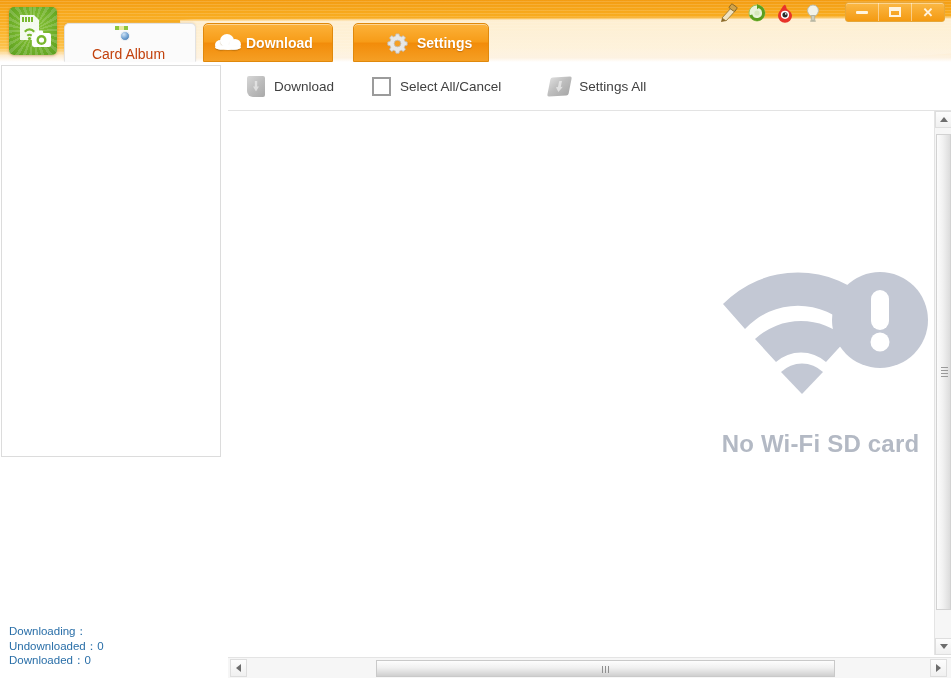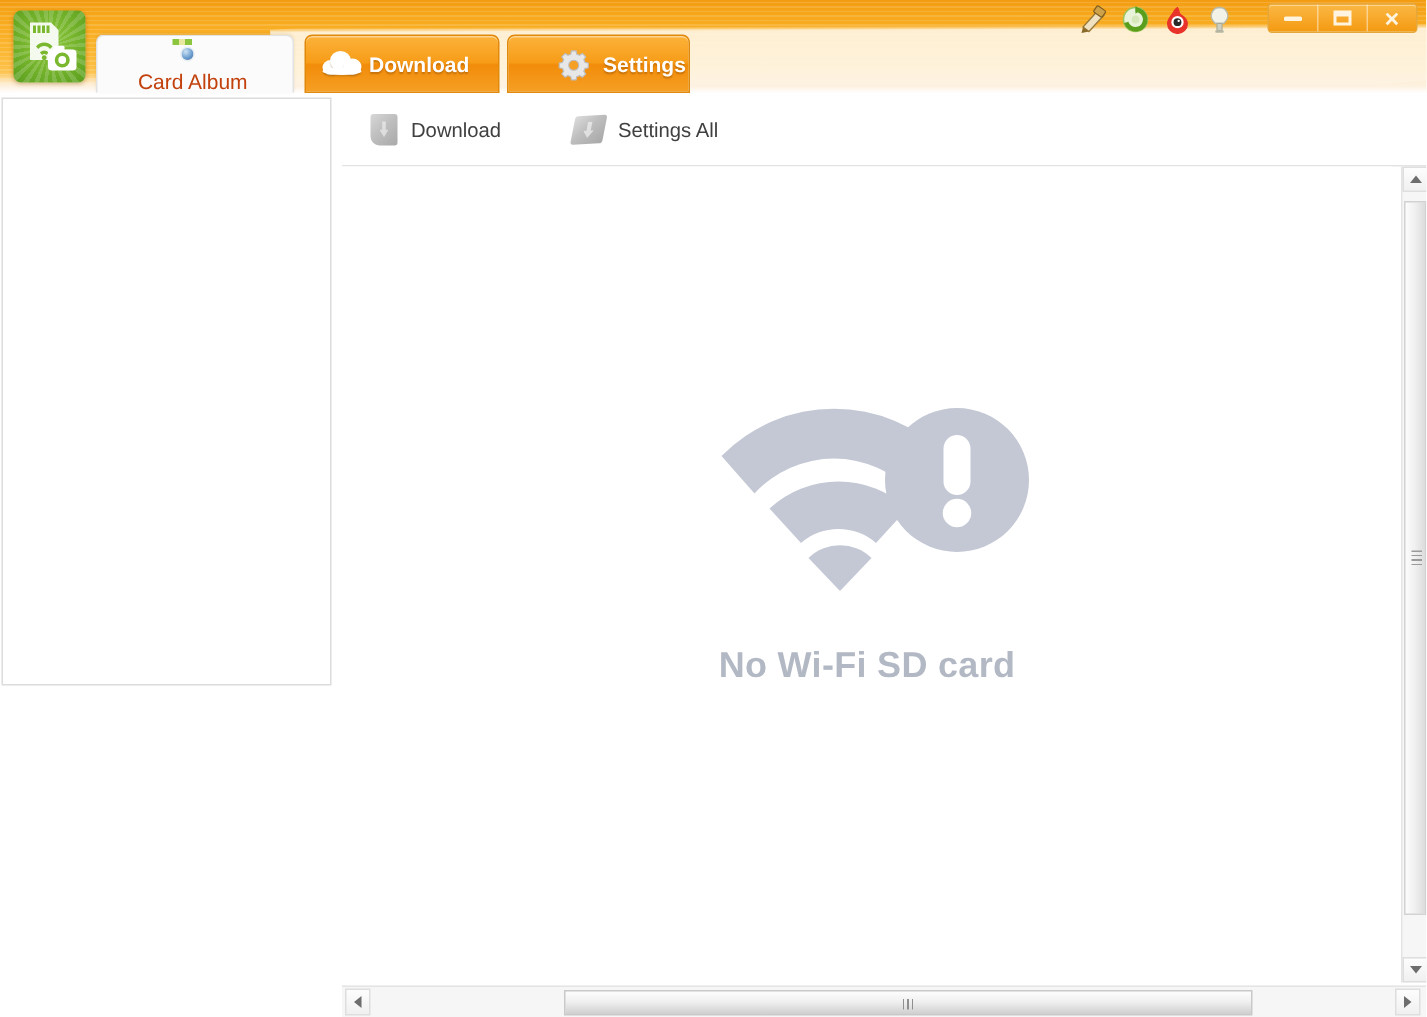--- a/index.html
+++ b/index.html
@@ -228,21 +228,21 @@
     width: 7px; height: 11px;
     background: rgba(255,255,255,0.55);
     clip-path: polygon(30% 0, 70% 0, 70% 55%, 100% 55%, 50% 100%, 0 55%, 30% 55%);
   }
 
   
   .content {
     position: absolute; left: 0; top: 49px;
     width: 700px; height: 542px;
     background: #ffffff;
-    display: flex; align-items: center; justify-content: center;
+    display: flex; align-items: center; justify-content: flex-end;
   }
   .empty-state { text-align: center; margin-top: -40px; }
   .wifi-graphic { position: relative; width: 215px; height: 130px; margin: 0 auto 32px auto; }
   .empty-text {
     font-size: 24px; font-weight: bold; color: #b3b9c4;
     line-height: 31px; letter-spacing: 0.2px;
     font-family: "Liberation Sans", sans-serif;
   }
 
   
@@ -381,21 +381,21 @@
 
     <div class="tab tab-inactive" style="left:139px; width:130px;">
       <span class="tab-icon">
         <span class="ico-cloud">
           <span class="cl1"></span><span class="cl2"></span><span class="cl3"></span><span class="cl4"></span>
         </span>
       </span>
       <span class="tab-label">Download</span>
     </div>
 
-    <div class="tab tab-inactive" style="left:274px; width:122px;padding-left:32px;">
+    <div class="tab tab-inactive" style="left:289px; width:136px;padding-left:32px;">
       <span class="tab-icon">
         <svg class="ico-gear" viewBox="0 0 24 24">
           <path fill="#e7e7e7" stroke="#bdbdbd" stroke-width="0.8" d="M13.6 2 h-3.2 l-0.5 2.3 a7.6 7.6 0 0 0 -1.9 0.8 l-2-1.3 l-2.3 2.3 l1.3 2 a7.6 7.6 0 0 0 -0.8 1.9 l-2.3 0.5 v3.2 l2.3 0.5 a7.6 7.6 0 0 0 0.8 1.9 l-1.3 2 l2.3 2.3 l2-1.3 a7.6 7.6 0 0 0 1.9 0.8 l0.5 2.3 h3.2 l0.5-2.3 a7.6 7.6 0 0 0 1.9-0.8 l2 1.3 l2.3-2.3 l-1.3-2 a7.6 7.6 0 0 0 0.8-1.9 l2.3-0.5 v-3.2 l-2.3-0.5 a7.6 7.6 0 0 0 -0.8-1.9 l1.3-2 l-2.3-2.3 l-2 1.3 a7.6 7.6 0 0 0 -1.9-0.8 z"></path>
           <circle cx="12" cy="12" r="3.5" fill="#f59f24" stroke="#bdbdbd" stroke-width="0.8"></circle>
         </svg>
       </span>
       <span class="tab-label">Settings</span>
     </div>
   </div>
 
@@ -442,33 +442,44 @@
     <div class="winbtn">
         <span class="wb-close">✕</span>
       </div>
   </div>
 
   <div class="sidebar">
 
     <div class="sidebar-list"></div>
 
 
+    <div class="status-block">
+      <div>Downloading：</div>
+      <div>Undownloaded：0</div>
+      <div>Downloaded：0</div>
+    </div>
   </div>
 
   <div class="main">
 
     <div class="toolbar">
 
       <div class="tbtn">
         <span class="tbtn-icon">
             <span class="ico-dl"></span>
           </span>
         <span class="tbtn-label">Download</span>
       </div>
 
+      <div class="tbtn" style="margin-left:22px;">
+        <span class="tbtn-icon">
+            <span class="ico-cb"></span>
+          </span>
+        <span class="tbtn-label">Select All/Cancel</span>
+      </div>
 
       <div class="tbtn" style="margin-left:32px;">
         <span class="tbtn-icon">
             <span class="ico-dlall"></span>
           </span>
         <span class="tbtn-label">Settings All</span>
       </div>
 
     </div>
 

